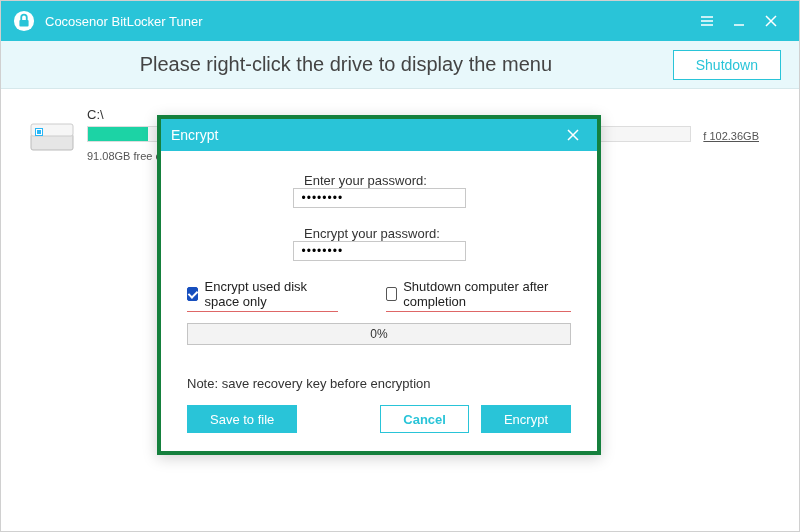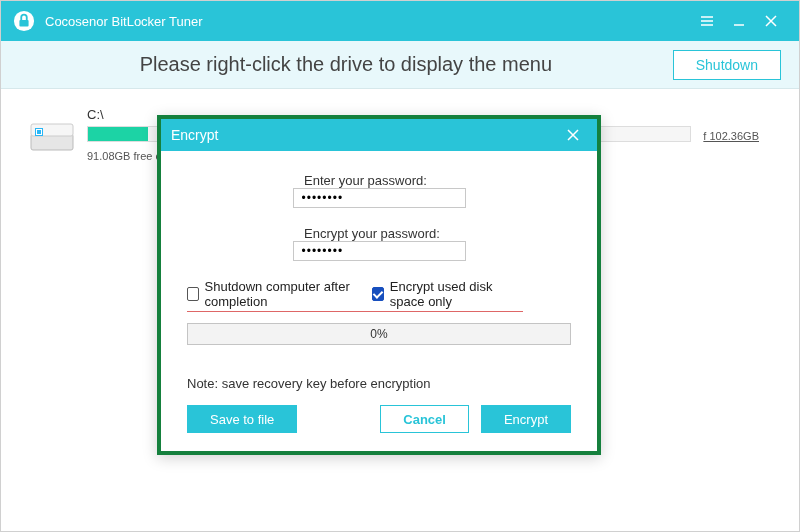--- a/index.html
+++ b/index.html
@@ -127,28 +127,28 @@
       <div class="form-row">
         <span class="form-label">Enter your password:</span>
         <input type="text" class="form-input" value="••••••••" style="">
       </div>
       <div class="form-row">
         <span class="form-label">Encrypt your password:</span>
         <input type="text" class="form-input" value="••••••••" style="">
       </div>
 
       <div class="options-row">
+        <label class="opt opt-left">
+          <span class="chk checked"></span>
+          <span>Encrypt used disk space only</span>
+          <span class="underline-red"></span>
+        </label>
         <label class="opt">
           <span class="chk"></span>
           <span>Shutdown computer after completion</span>
-          <span class="underline-red"></span>
-        </label>
-        <label class="opt opt-left">
-          <span class="chk checked"></span>
-          <span>Encrypt used disk space only</span>
           <span class="underline-red"></span>
         </label>
       </div>
 
       <div class="progress">
         <span class="progress-text">0%</span>
       </div>
 
       <div class="note">Note: save recovery key before encryption</div>
 

